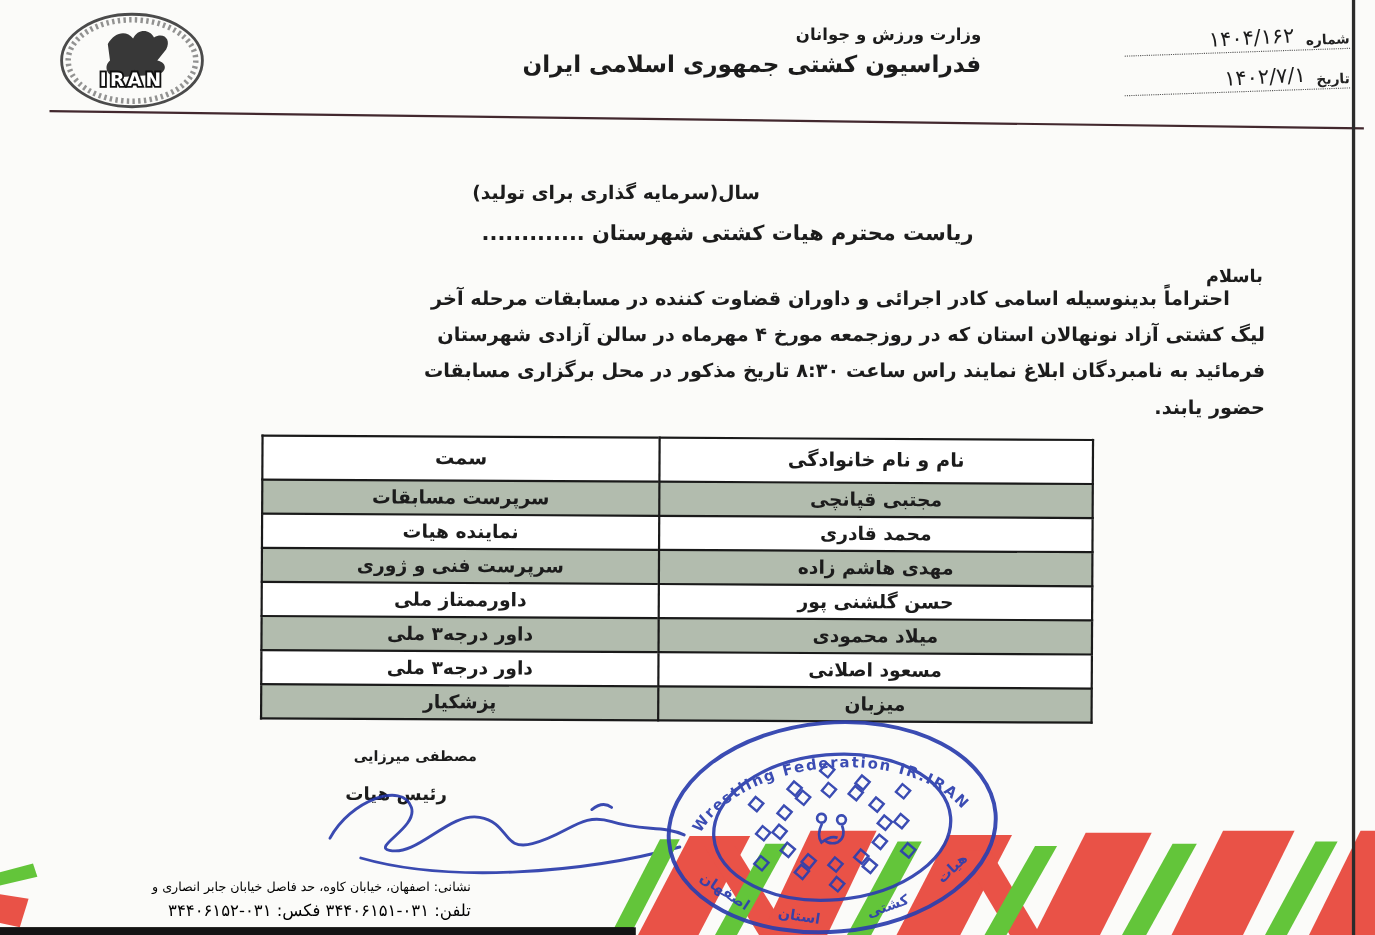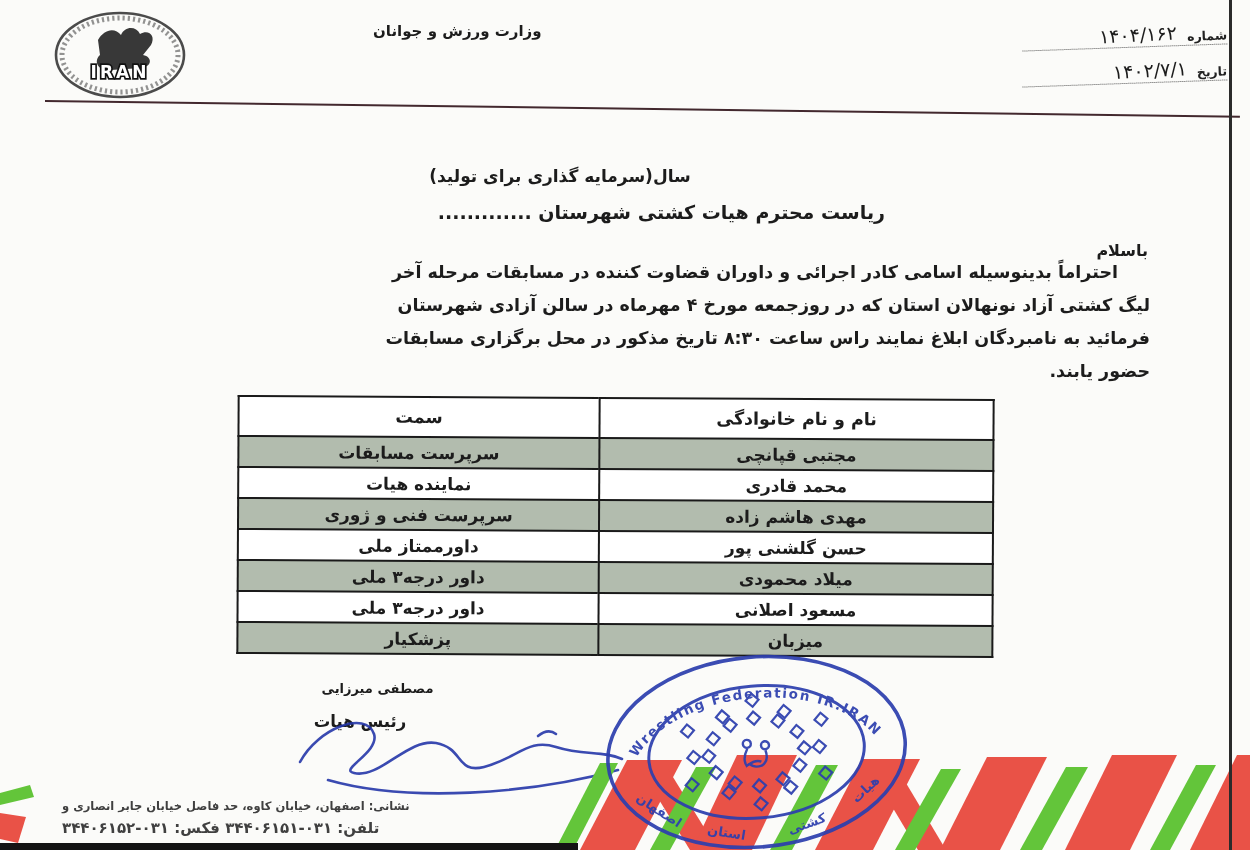--- a/index.html
+++ b/index.html
@@ -17,21 +17,21 @@
     background:#fbfbf9;
     font-family:"DejaVu Sans", sans-serif;
     color:var(--ink);
     position:relative;
     direction:rtl;
   }
   .abs{position:absolute;}
 
   
   .logo-wrap{left:52px;top:10px;width:136px;height:90px;}
-  .head-center{left:373px;top:22px;width:500px;text-align:left;direction:rtl;}
+  .head-center{left:392px;top:22px;width:500px;text-align:right;direction:rtl;}
   .ministry{font-size:15px;font-weight:700;letter-spacing:.5px;}
   .federation{font-size:21px;font-weight:700;margin-top:6px;}
   .board{font-size:13.5px;font-weight:700;margin-top:4px;}
   .numdate{left:1022px;top:24px;width:205px;direction:rtl;}
   .numrow{
     display:flex;align-items:flex-end;gap:10px;
     border-bottom:1.5px dotted #555;
     padding-bottom:1px;margin-bottom:12px;
     transform:rotate(-2deg);
   }
@@ -75,21 +75,21 @@
   .sig-svg{left:288px;top:700px;width:345px;height:112px;}
   .sig-svg path{stroke:var(--sig-blue);fill:none;stroke-width:2.6px;stroke-linecap:round;opacity:.9;}
 
   
   .ribbon{left:0;top:755px;width:1250px;height:95px;}
   .ribbon .red{fill:var(--ribbon-red);}
   .ribbon .green{fill:var(--ribbon-green);}
   .stamp-svg{left:597px;top:652px;width:320px;height:210px;opacity:.93;transform:rotate(-5deg);}
   .stamp-svg .st{stroke:var(--stamp-blue);fill:none;}
   .stamp-svg text{fill:var(--stamp-blue);font-weight:700;}
-  .footer-addr{left:62px;top:799px;width:366px;text-align:left;direction:rtl;font-weight:700;color:#404040;}
+  .footer-addr{left:62px;top:799px;width:366px;text-align:right;direction:rtl;font-weight:400;color:#000000;}
   .footer-addr .a1,.footer-addr .a2{font-size:11.5px;line-height:15px;}
   .footer-addr .a3{font-size:15px;margin-top:5px;letter-spacing:.5px;}
 
   
   .edge-right{left:1229px;top:0;width:3px;height:850px;background:#2b2b2b;}
   .edge-bottom{left:0;top:843px;width:578px;height:7px;background:#141414;}
 </style>
 </head>
 <body>
 
@@ -97,20 +97,21 @@
   <svg width="136" height="90" viewBox="0 0 136 90">
     <ellipse cx="68" cy="45" rx="64" ry="42" fill="none" stroke="#4b4b4b" stroke-width="2.6"></ellipse>
     <ellipse cx="68" cy="45" rx="58" ry="37" fill="none" stroke="#3d3d3d" stroke-width="5" stroke-dasharray="2.2 3" opacity="0.55"></ellipse>
     <path d="M46,30 c6,-11 17,-13 23,-5 c4,-9 15,-9 19,-1 c9,-5 16,2 11,11 l-8,10 c10,2 9,12 -2,13 l-30,2 c-13,2 -18,-9 -11,-15 z" fill="#1d1d1d" opacity="0.88"></path>
     <text x="68" y="68" text-anchor="middle" font-size="17" font-weight="700" letter-spacing="3" style="paint-order:stroke;stroke:#111;stroke-width:3.4px;fill:#fff">IRAN</text>
   </svg>
 </div>
 
 <div class="abs head-center">
   <div class="ministry">وزارت ورزش و جوانان</div>
+  <div class="federation">فدراسیون کشتی جمهوری اسلامی ایران</div>
 </div>
 
 <div class="abs numdate">
   <div class="numrow">
     <span class="lbl">شماره</span>
     <span class="val">۱۴۰۴/۱۶۲</span>
   </div>
   <div class="numrow">
     <span class="lbl">تاریخ</span>
     <span class="val">۱۴۰۲/۷/۱</span>

